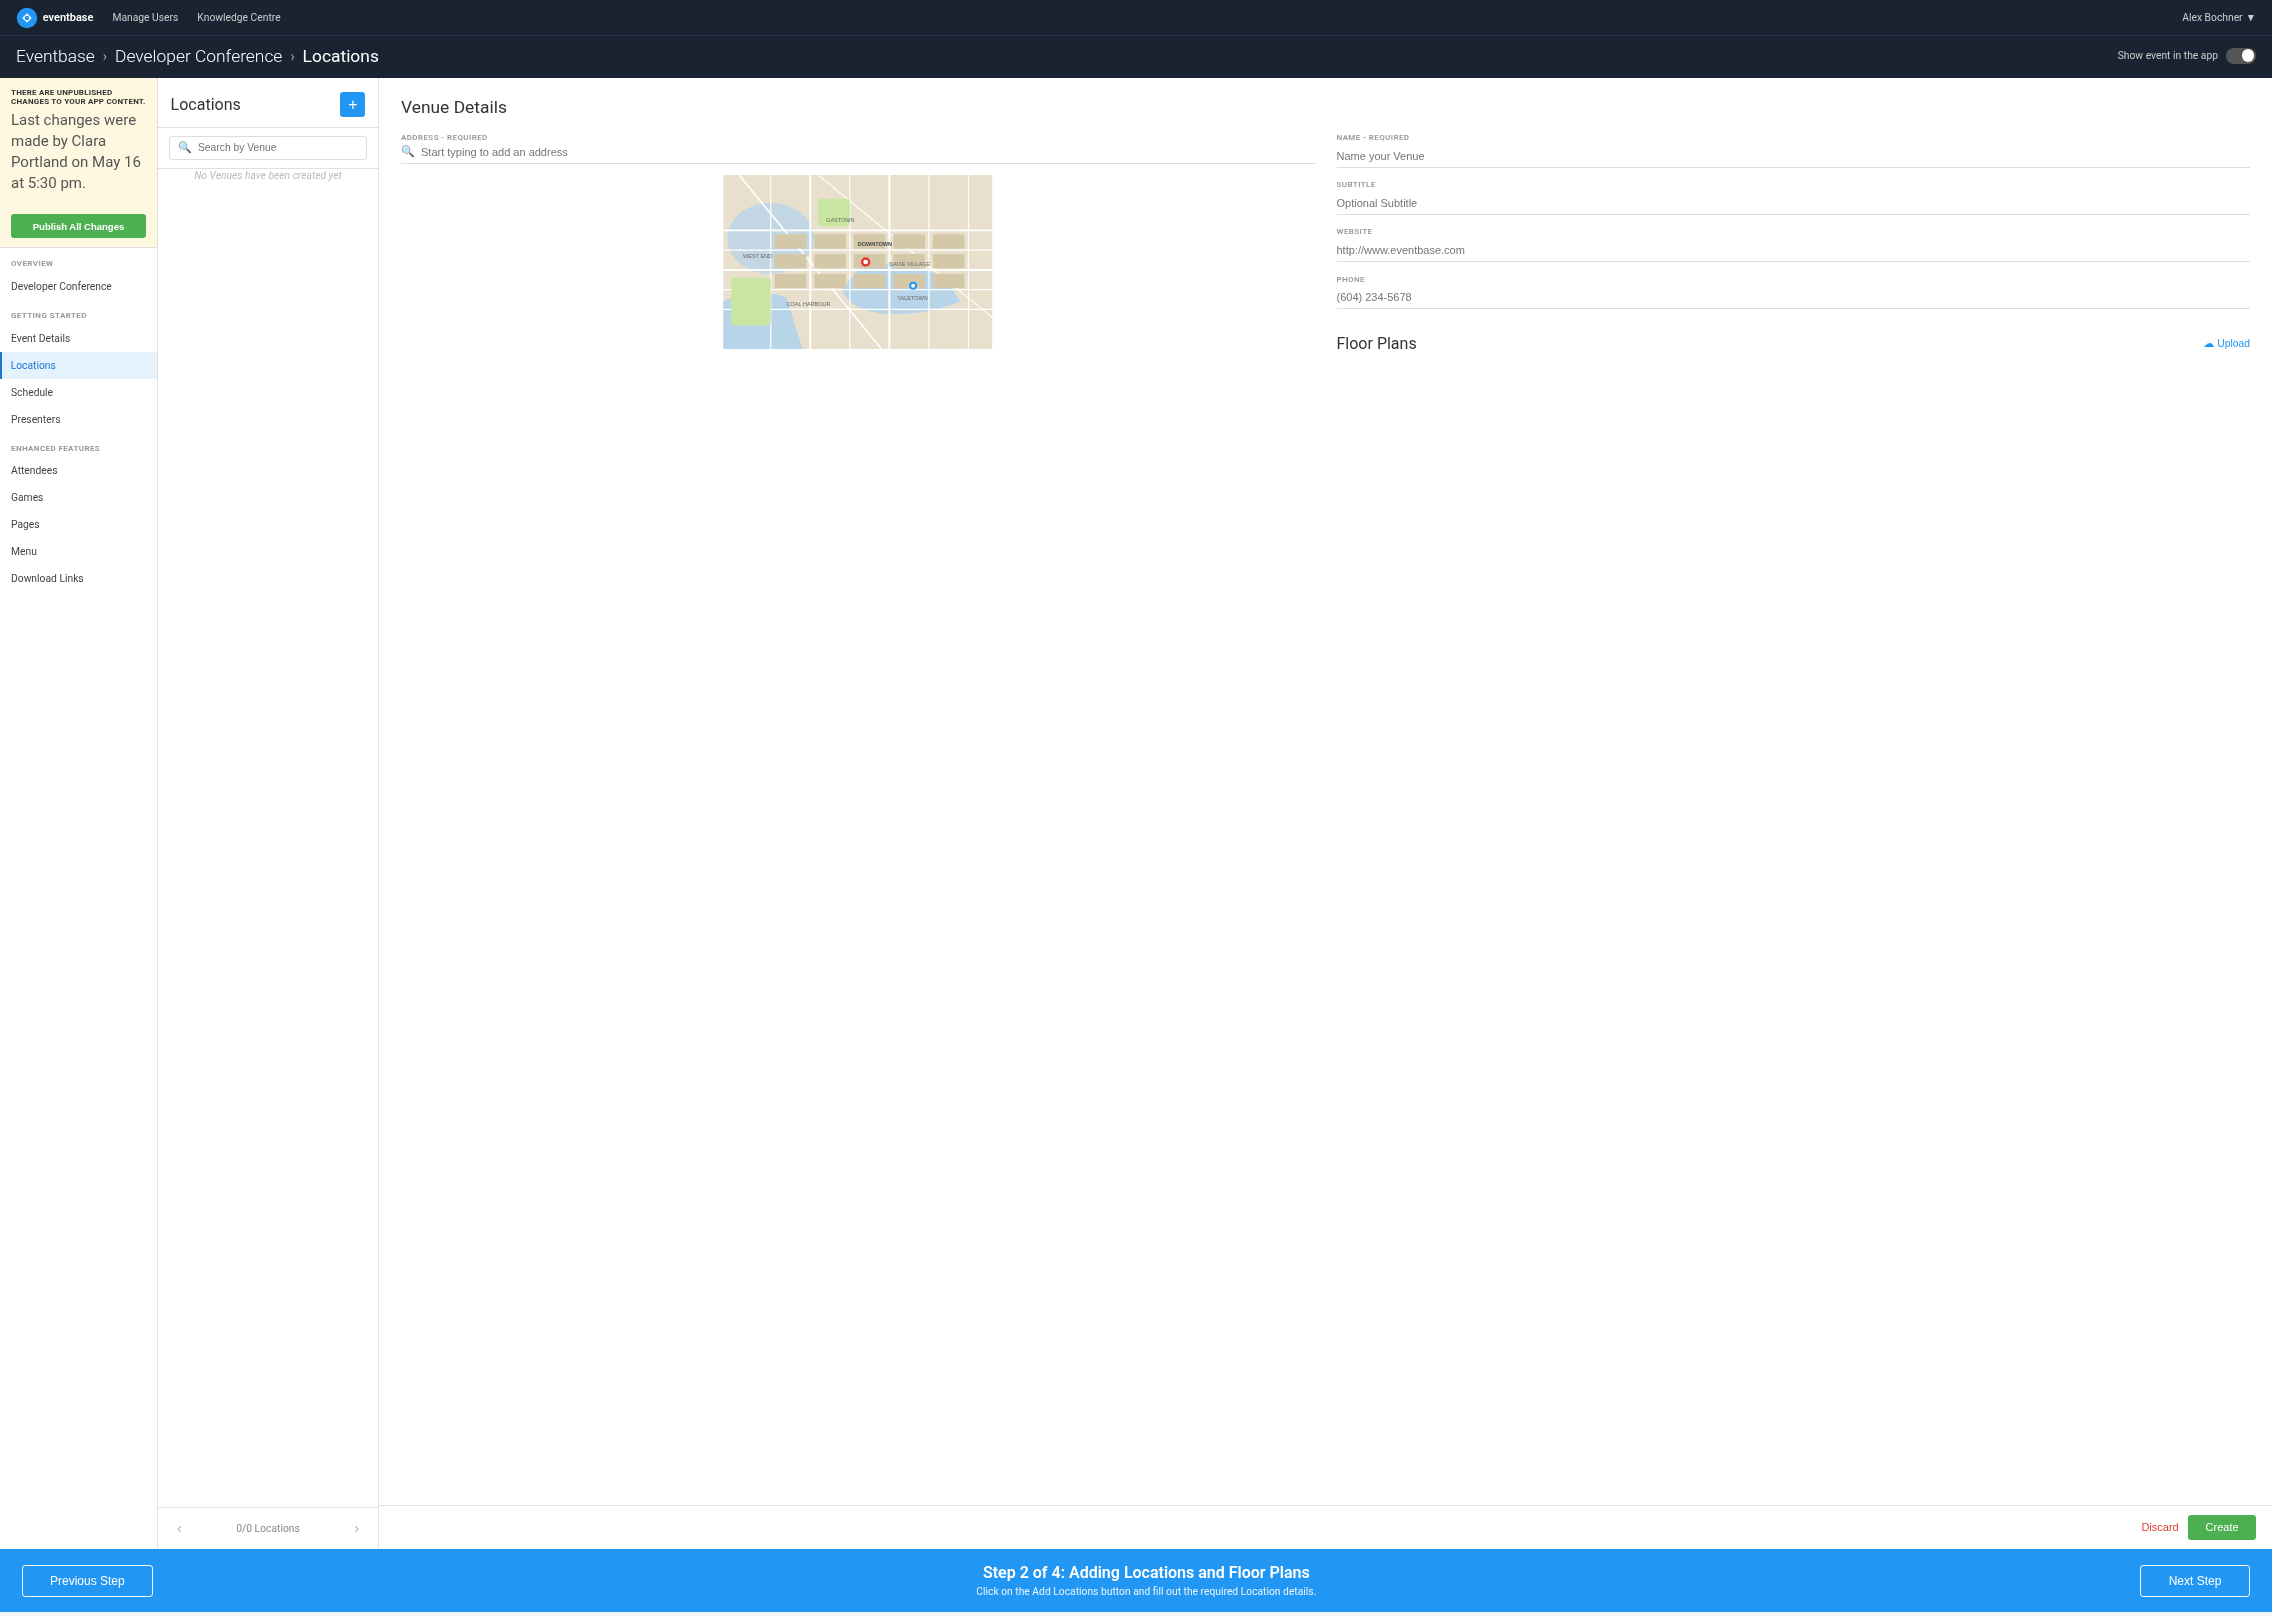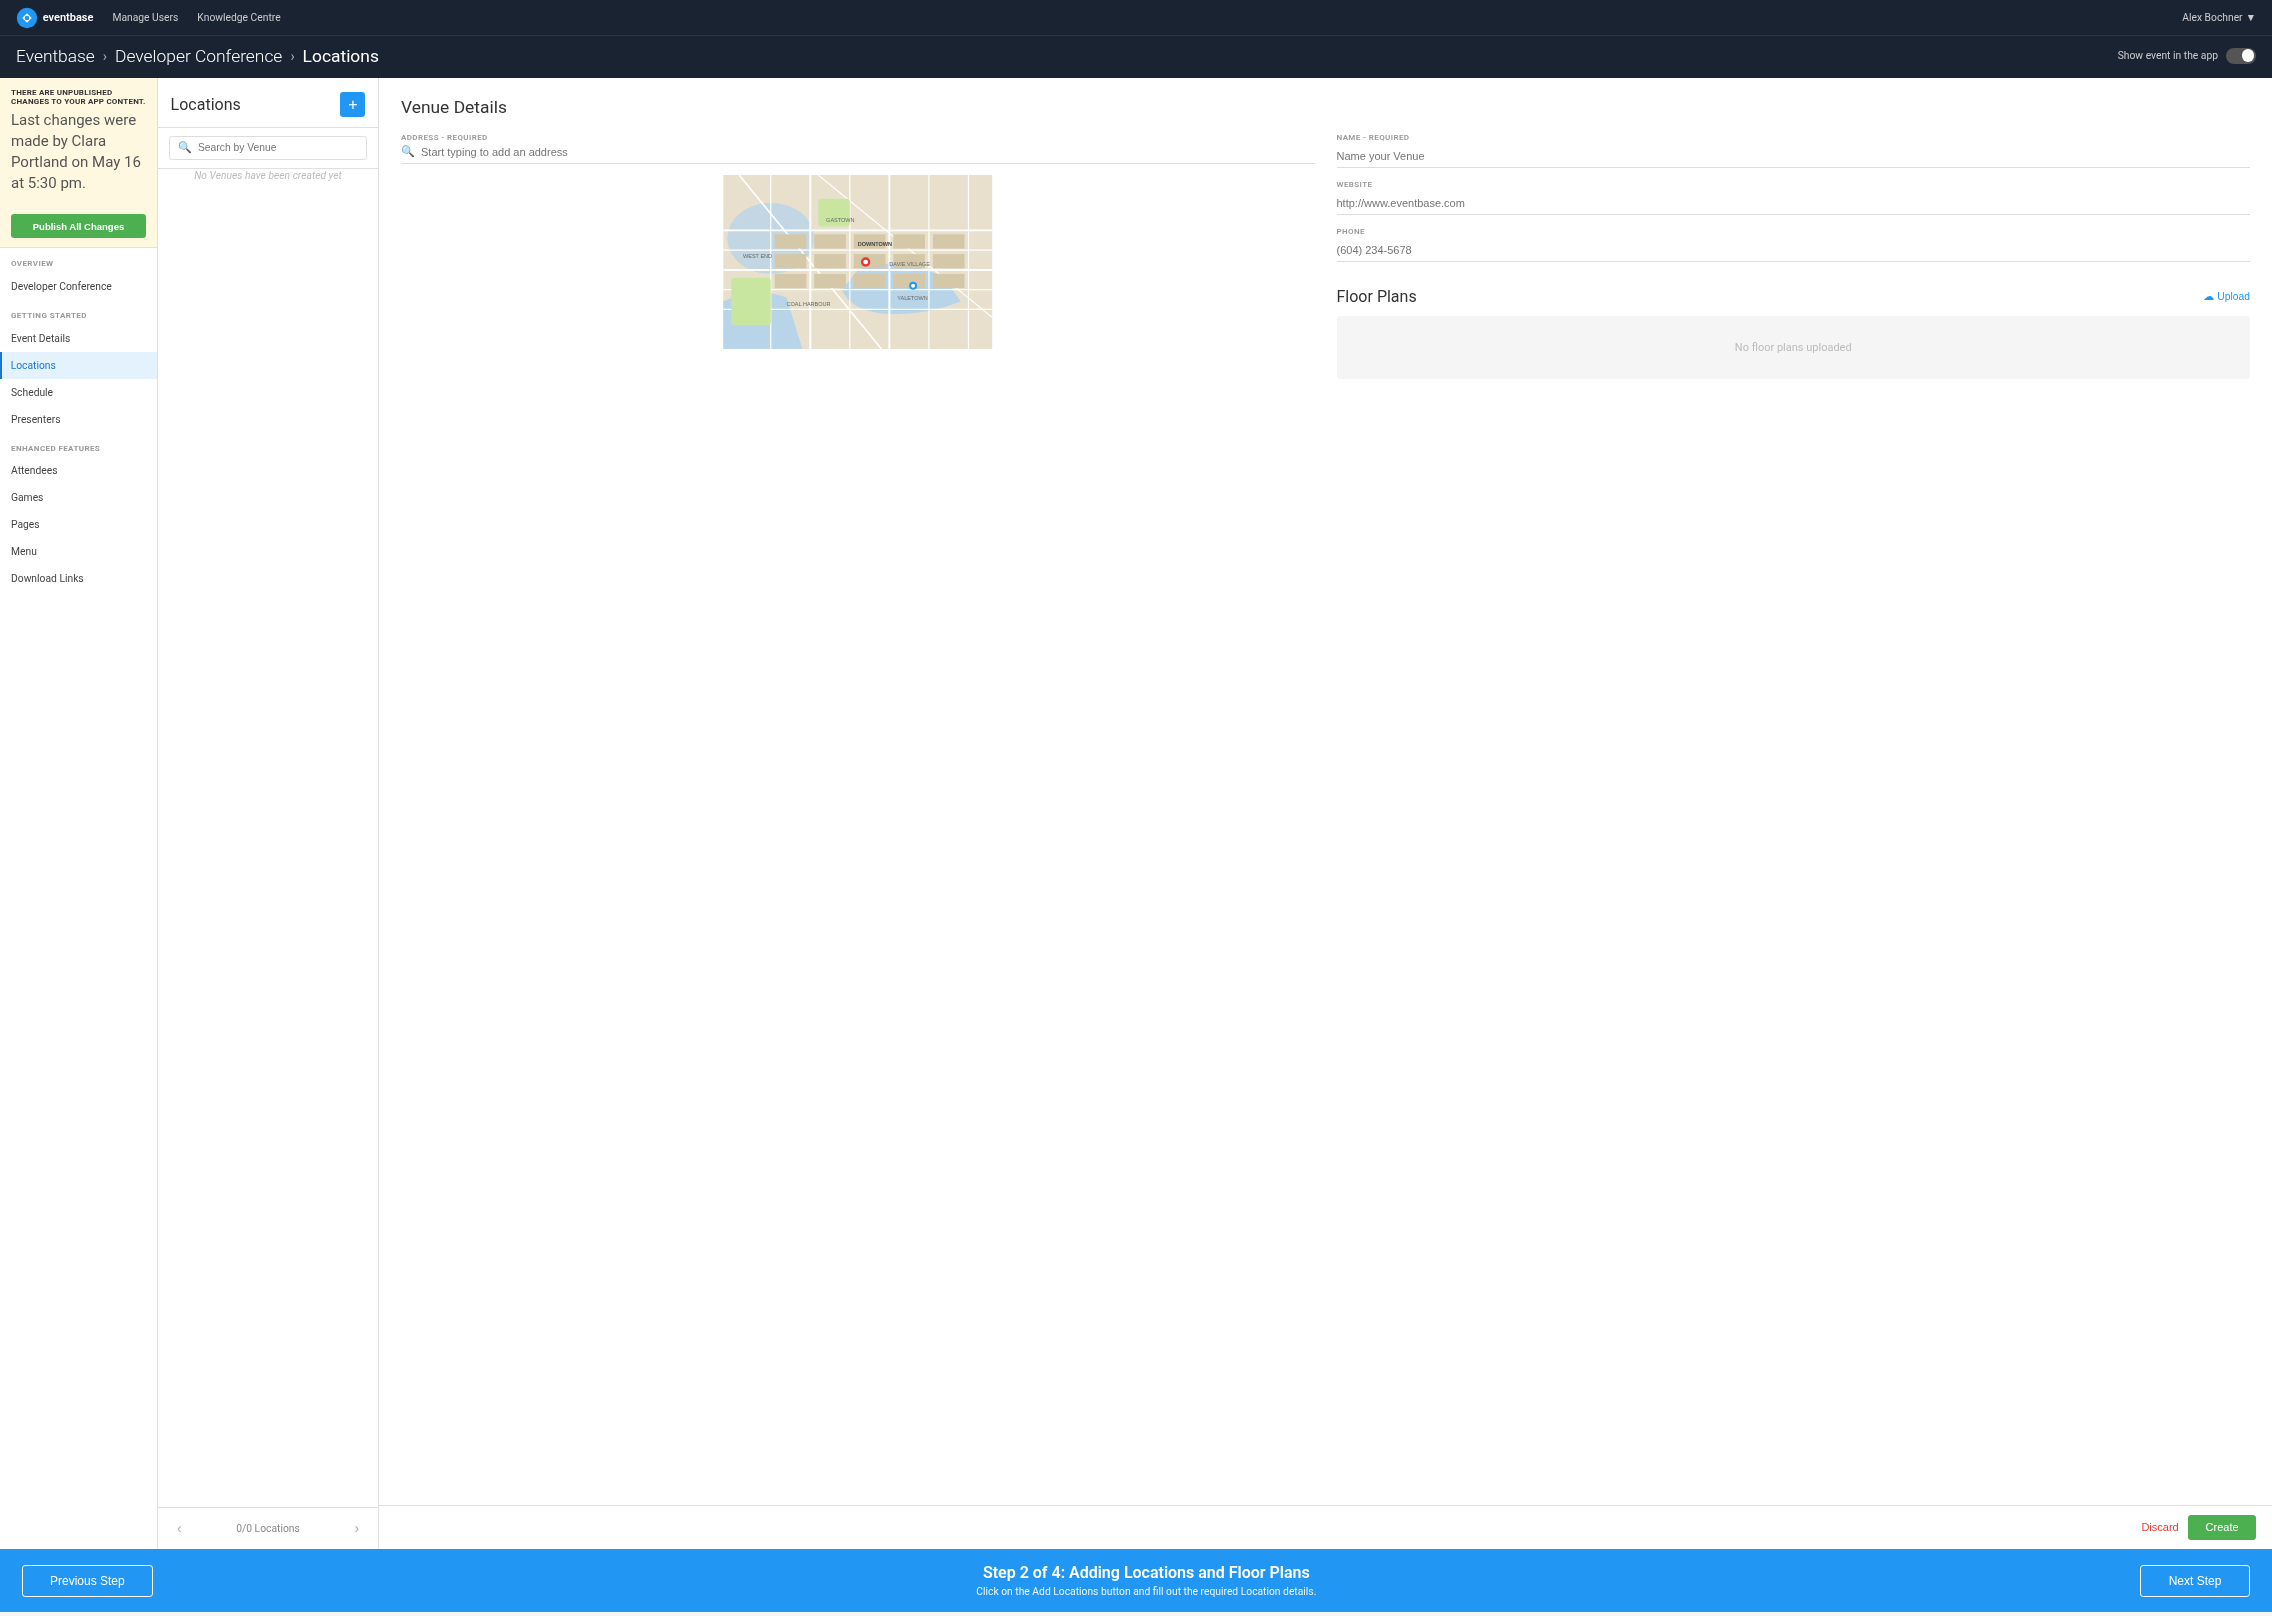--- a/index.html
+++ b/index.html
@@ -494,38 +494,39 @@
               </svg>
             </div>
           </div>
 
           <div class="venue-right">
             <div>
               <div class="field-label">NAME - REQUIRED</div>
               <input class="field-input" type="text" placeholder="Name your Venue" style="">
             </div>
             <div>
+              <div class="field-label">SUBTITLE</div>
+              <input class="field-input" type="text" placeholder="Optional Subtitle" style="">
+            </div>
+            <div>
               <div class="field-label">WEBSITE</div>
               <input class="field-input" type="text" placeholder="http://www.eventbase.com" style="">
             </div>
             <div>
               <div class="field-label">PHONE</div>
               <input class="field-input" type="text" placeholder="(604) 234-5678" style="">
             </div>
 
             <div class="floor-plans-section">
               <div class="floor-plans-header">
                 <span class="floor-plans-title">Floor Plans</span>
                 <button class="upload-btn">
                   <span style="font-size:11px;">☁</span>
                   <span>Upload</span>
                 </button>
-              </div>
-              <div class="floor-plans-empty">
-                <span>No floor plans uploaded</span>
               </div>
             </div>
           </div>
         </div>
       </div>
 
       <div class="action-bar">
         <button class="discard-btn">Discard</button>
         <button class="create-btn">Create</button>
       </div>

